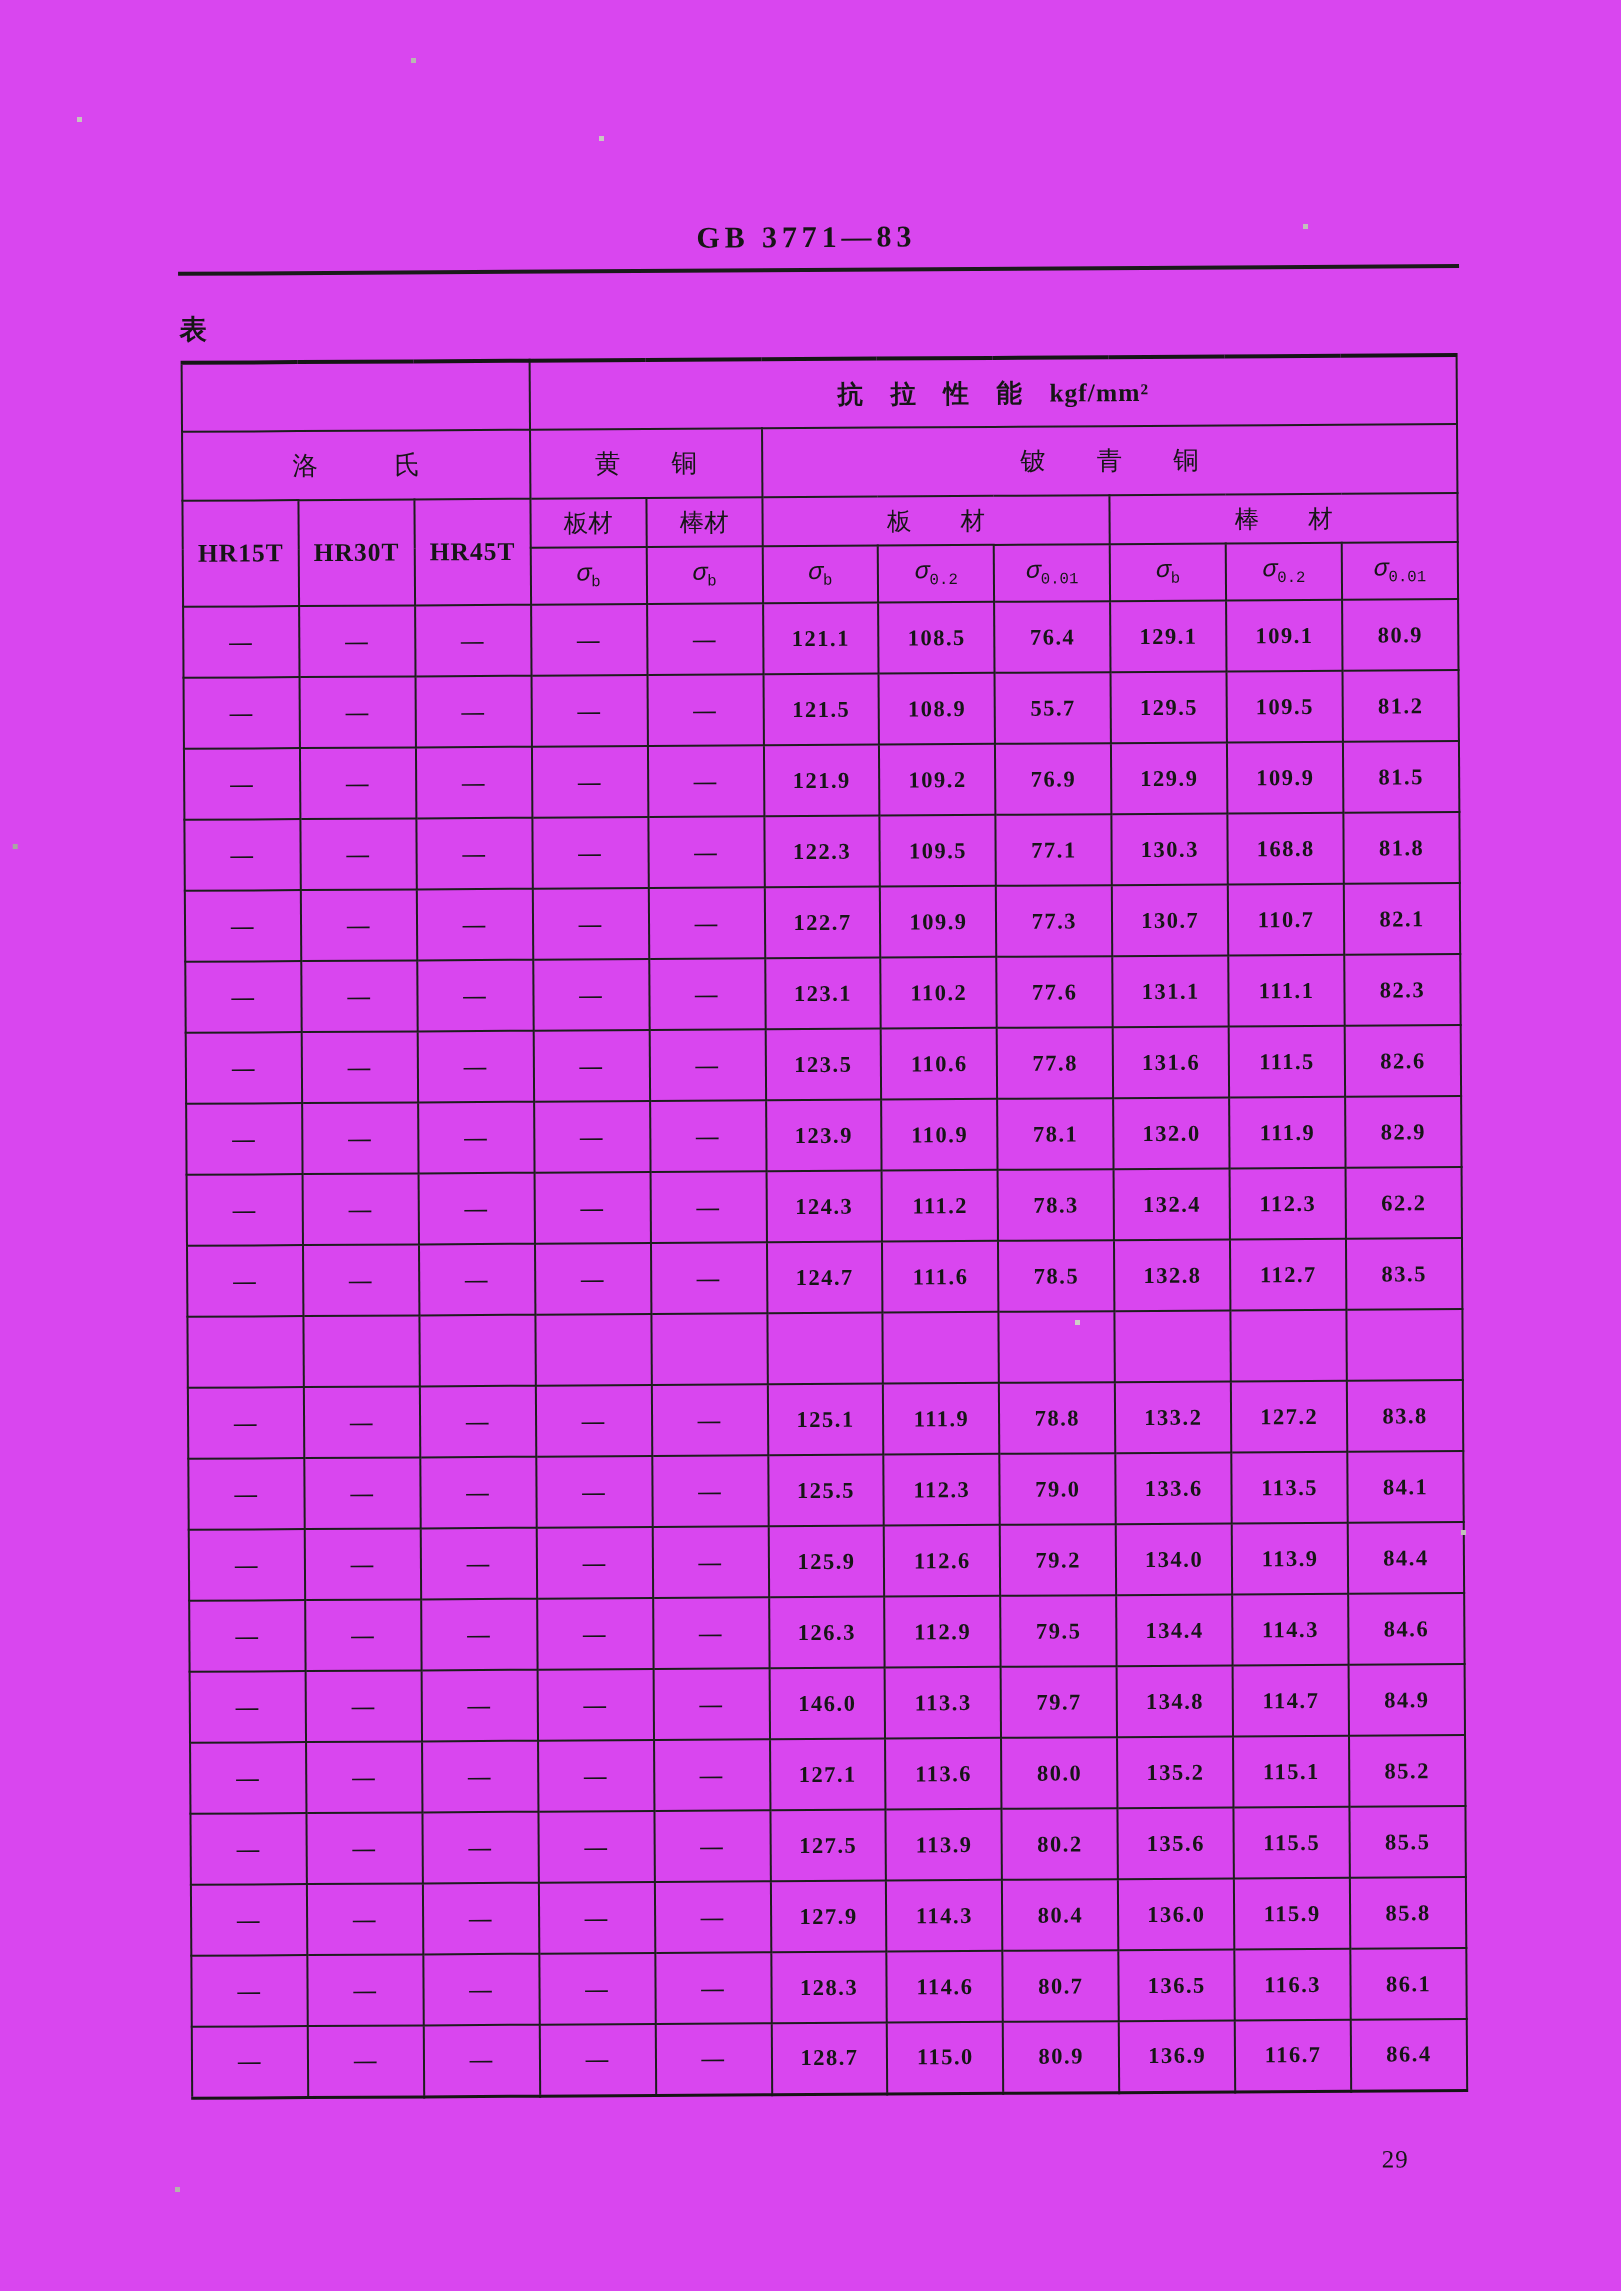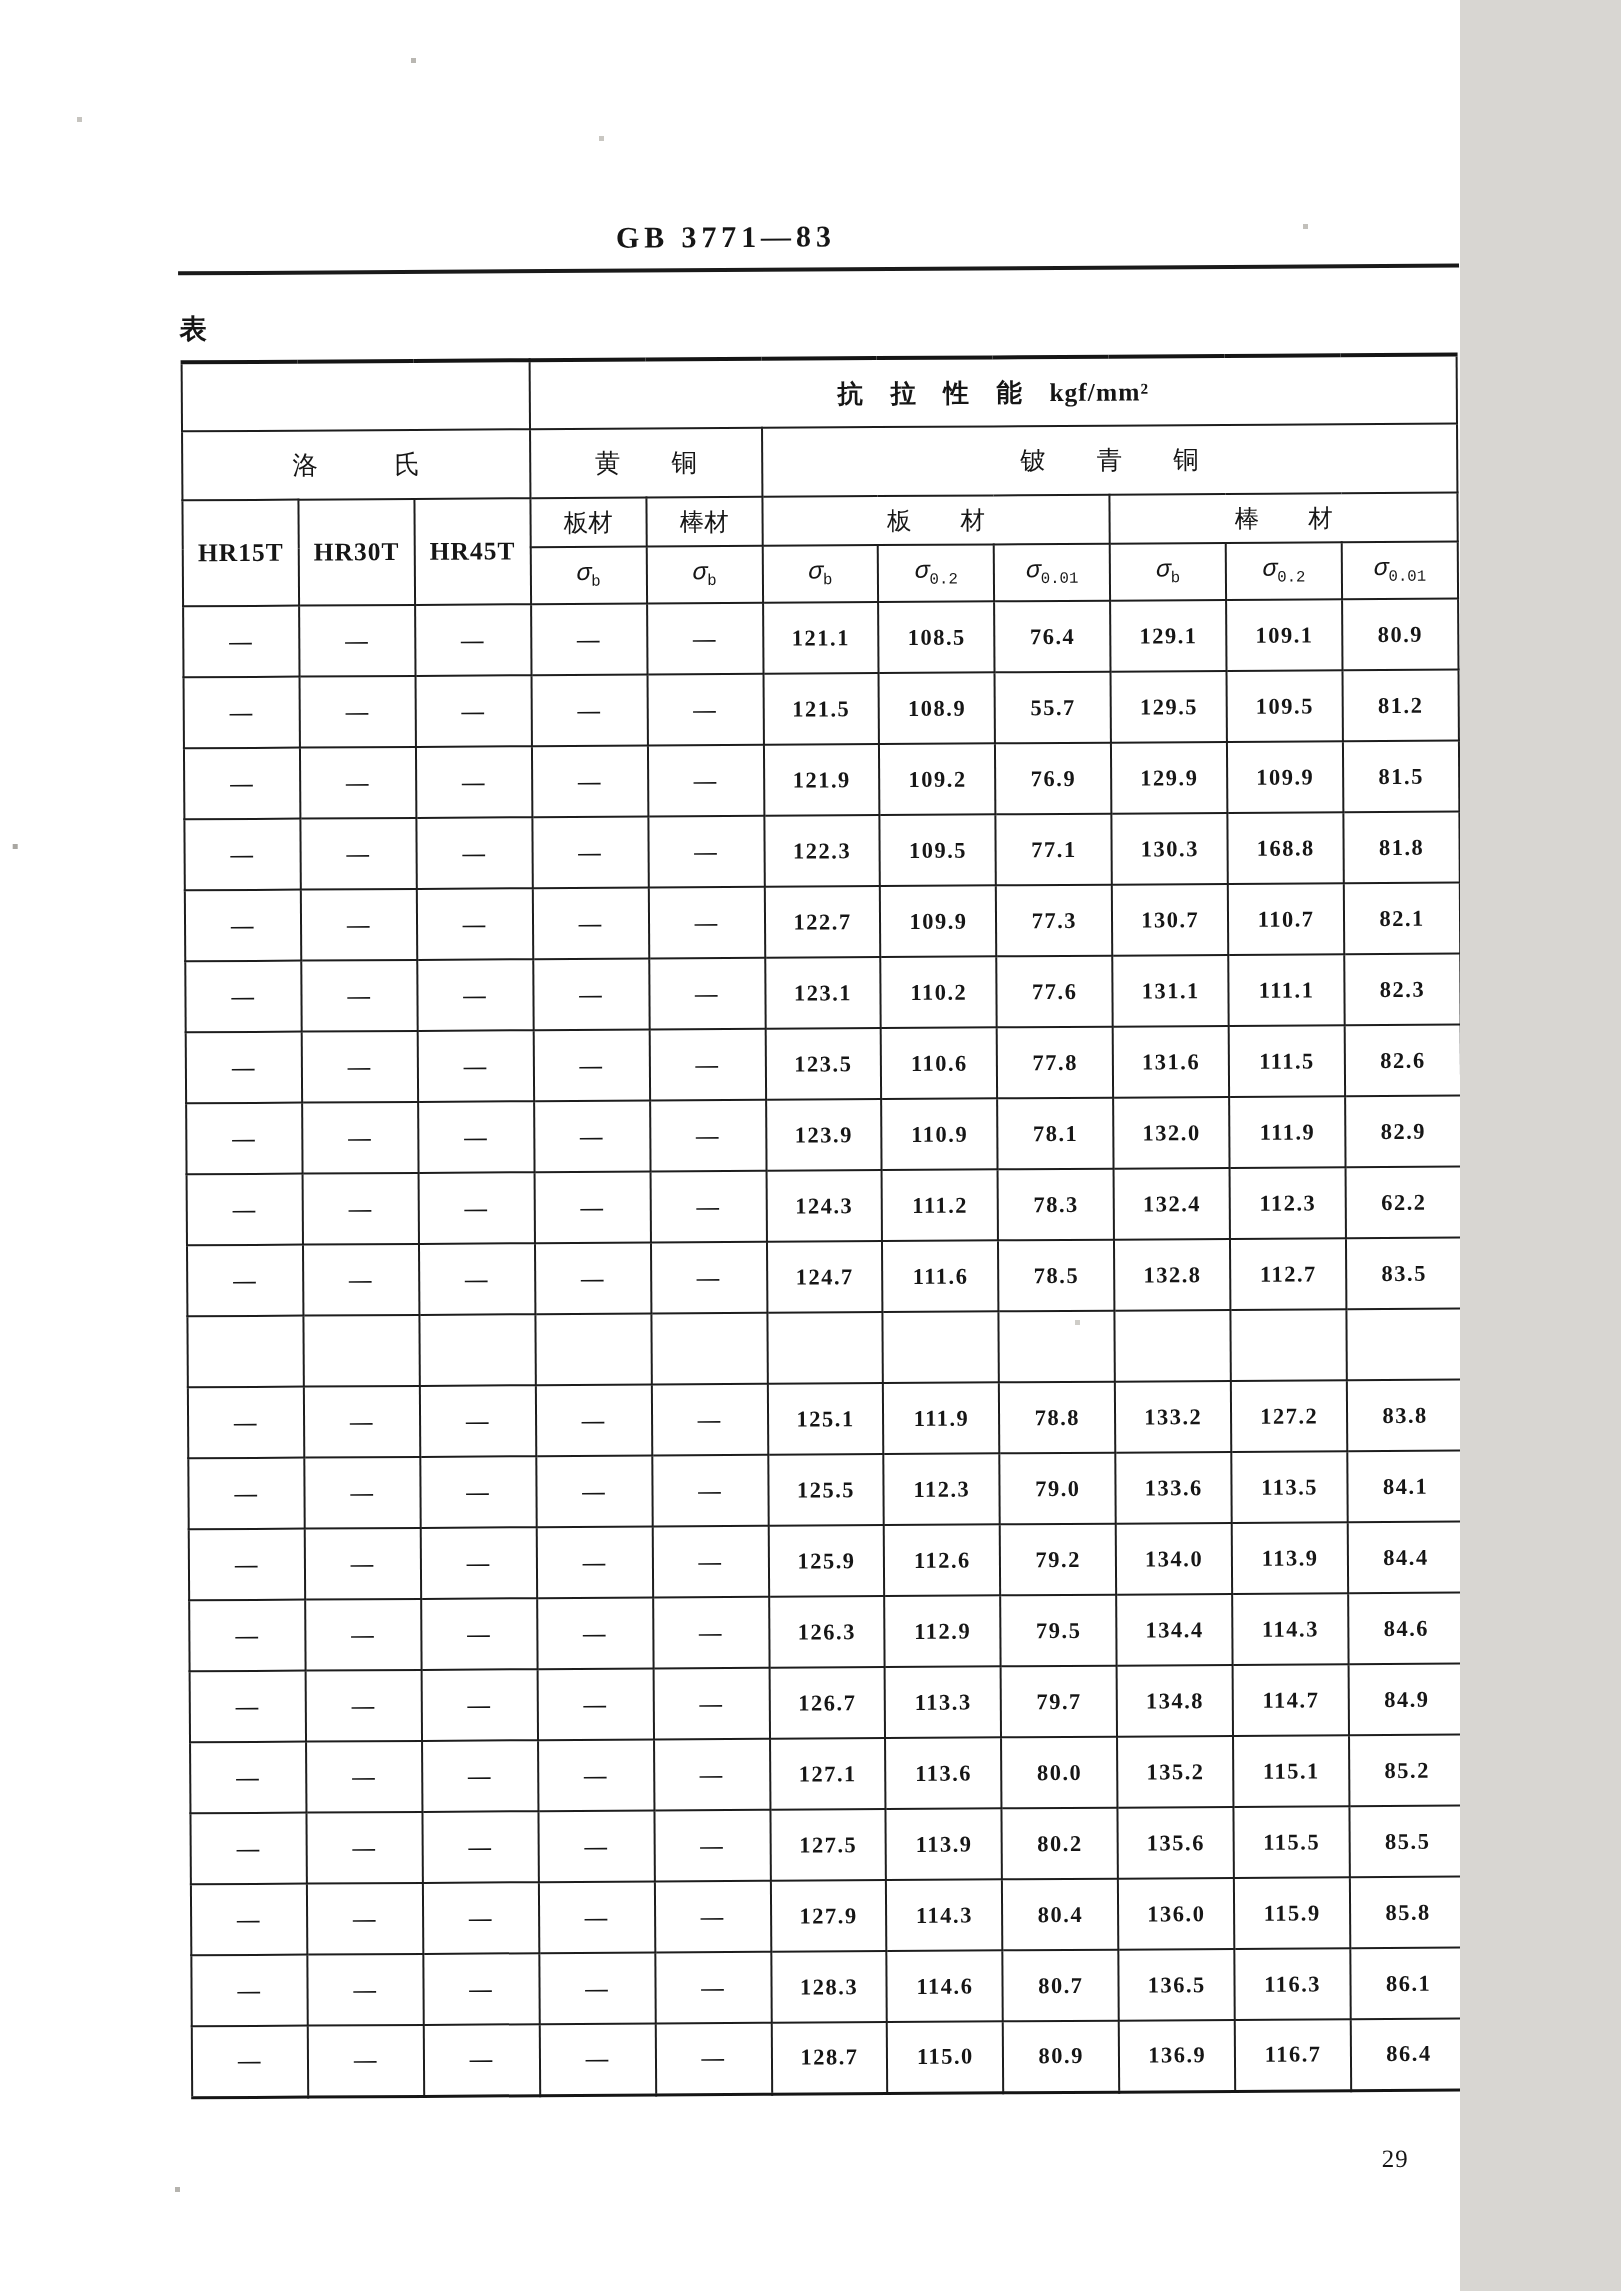--- a/index.html
+++ b/index.html
@@ -1,20 +1,20 @@
 <!DOCTYPE html>
 <html><head>
 <meta charset="utf-8">
 <style>
   html, body { margin: 0; padding: 0; background: #d8d6d2; }
   .page {
     position: relative;
-    width: 1460px;
+    width: 1621px;
     height: 2292px;
-    background: #ffffff;
+    background: #d946ef;
     overflow: hidden;
     color: #161616;
     font-family: "Liberation Serif", "DejaVu Serif", serif;
   }
   
   .page::after {
     content: "";
     position: absolute; left: 0; top: 0; width: 2.9px; height: 2.9px;
     background: transparent; pointer-events: none;
     box-shadow: 412px 59px 0 1px #b9b7b2, 78px 118px 0 1px #c6c4bf,
@@ -322,21 +322,21 @@
             <td>134.4</td>
             <td>114.3</td>
             <td>84.6</td>
           </tr>
           <tr>
             <td>—</td>
             <td>—</td>
             <td>—</td>
             <td>—</td>
             <td>—</td>
-            <td>126.7</td>
+            <td>146.0</td>
             <td>113.3</td>
             <td>79.7</td>
             <td>134.8</td>
             <td>114.7</td>
             <td>84.9</td>
           </tr>
           <tr>
             <td>—</td>
             <td>—</td>
             <td>—</td>

